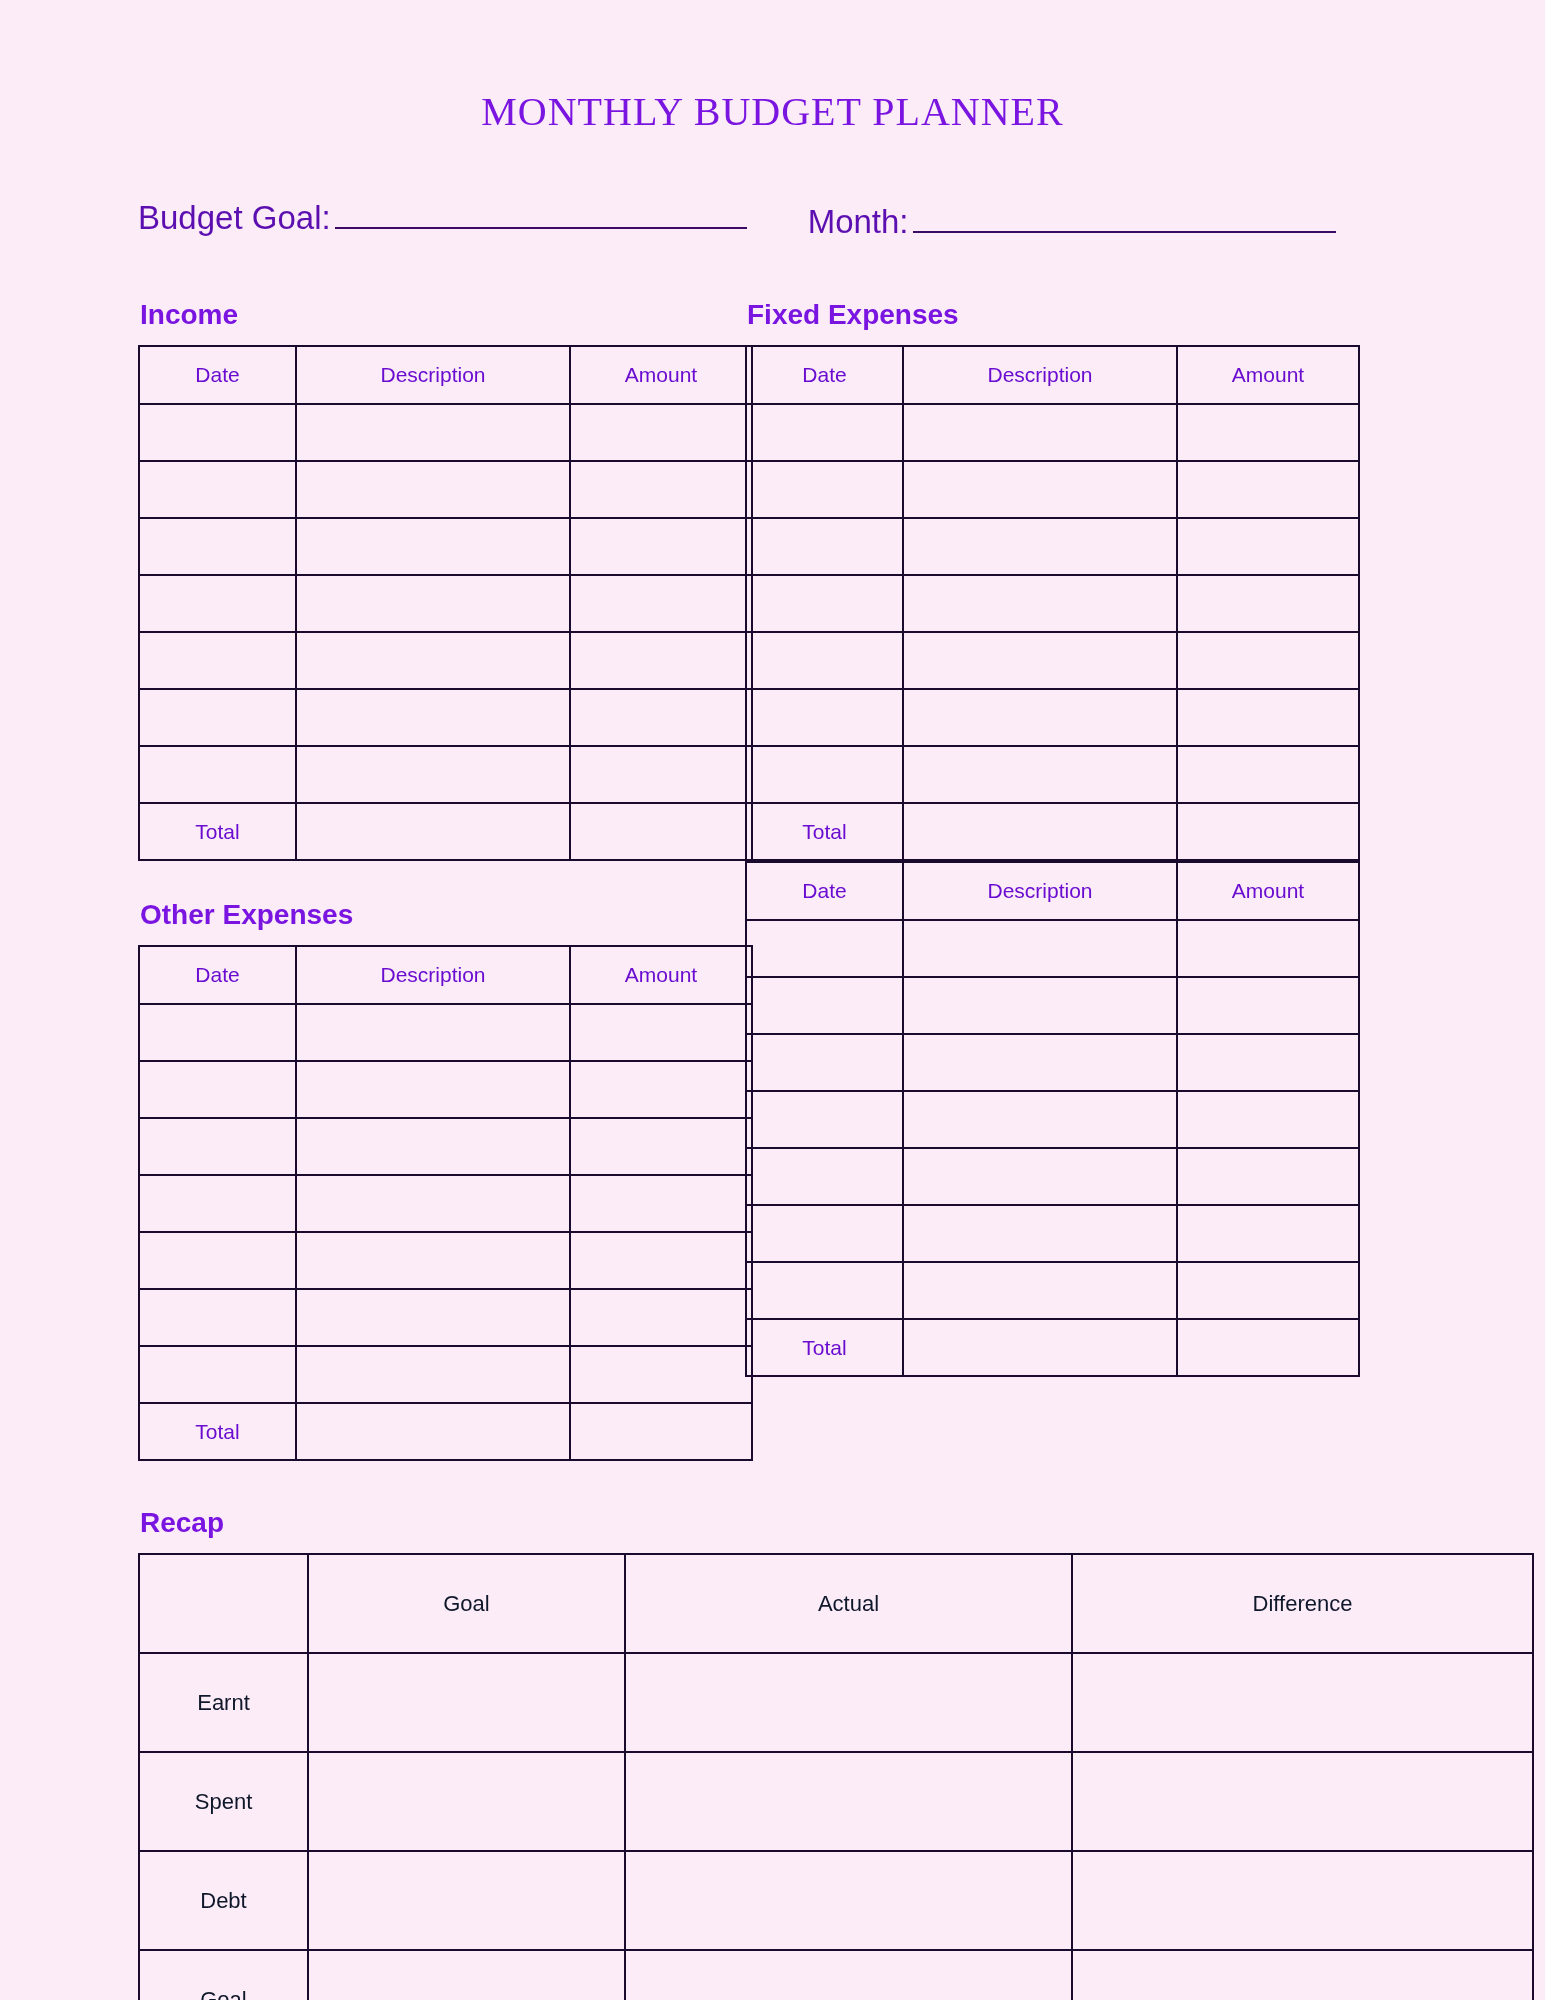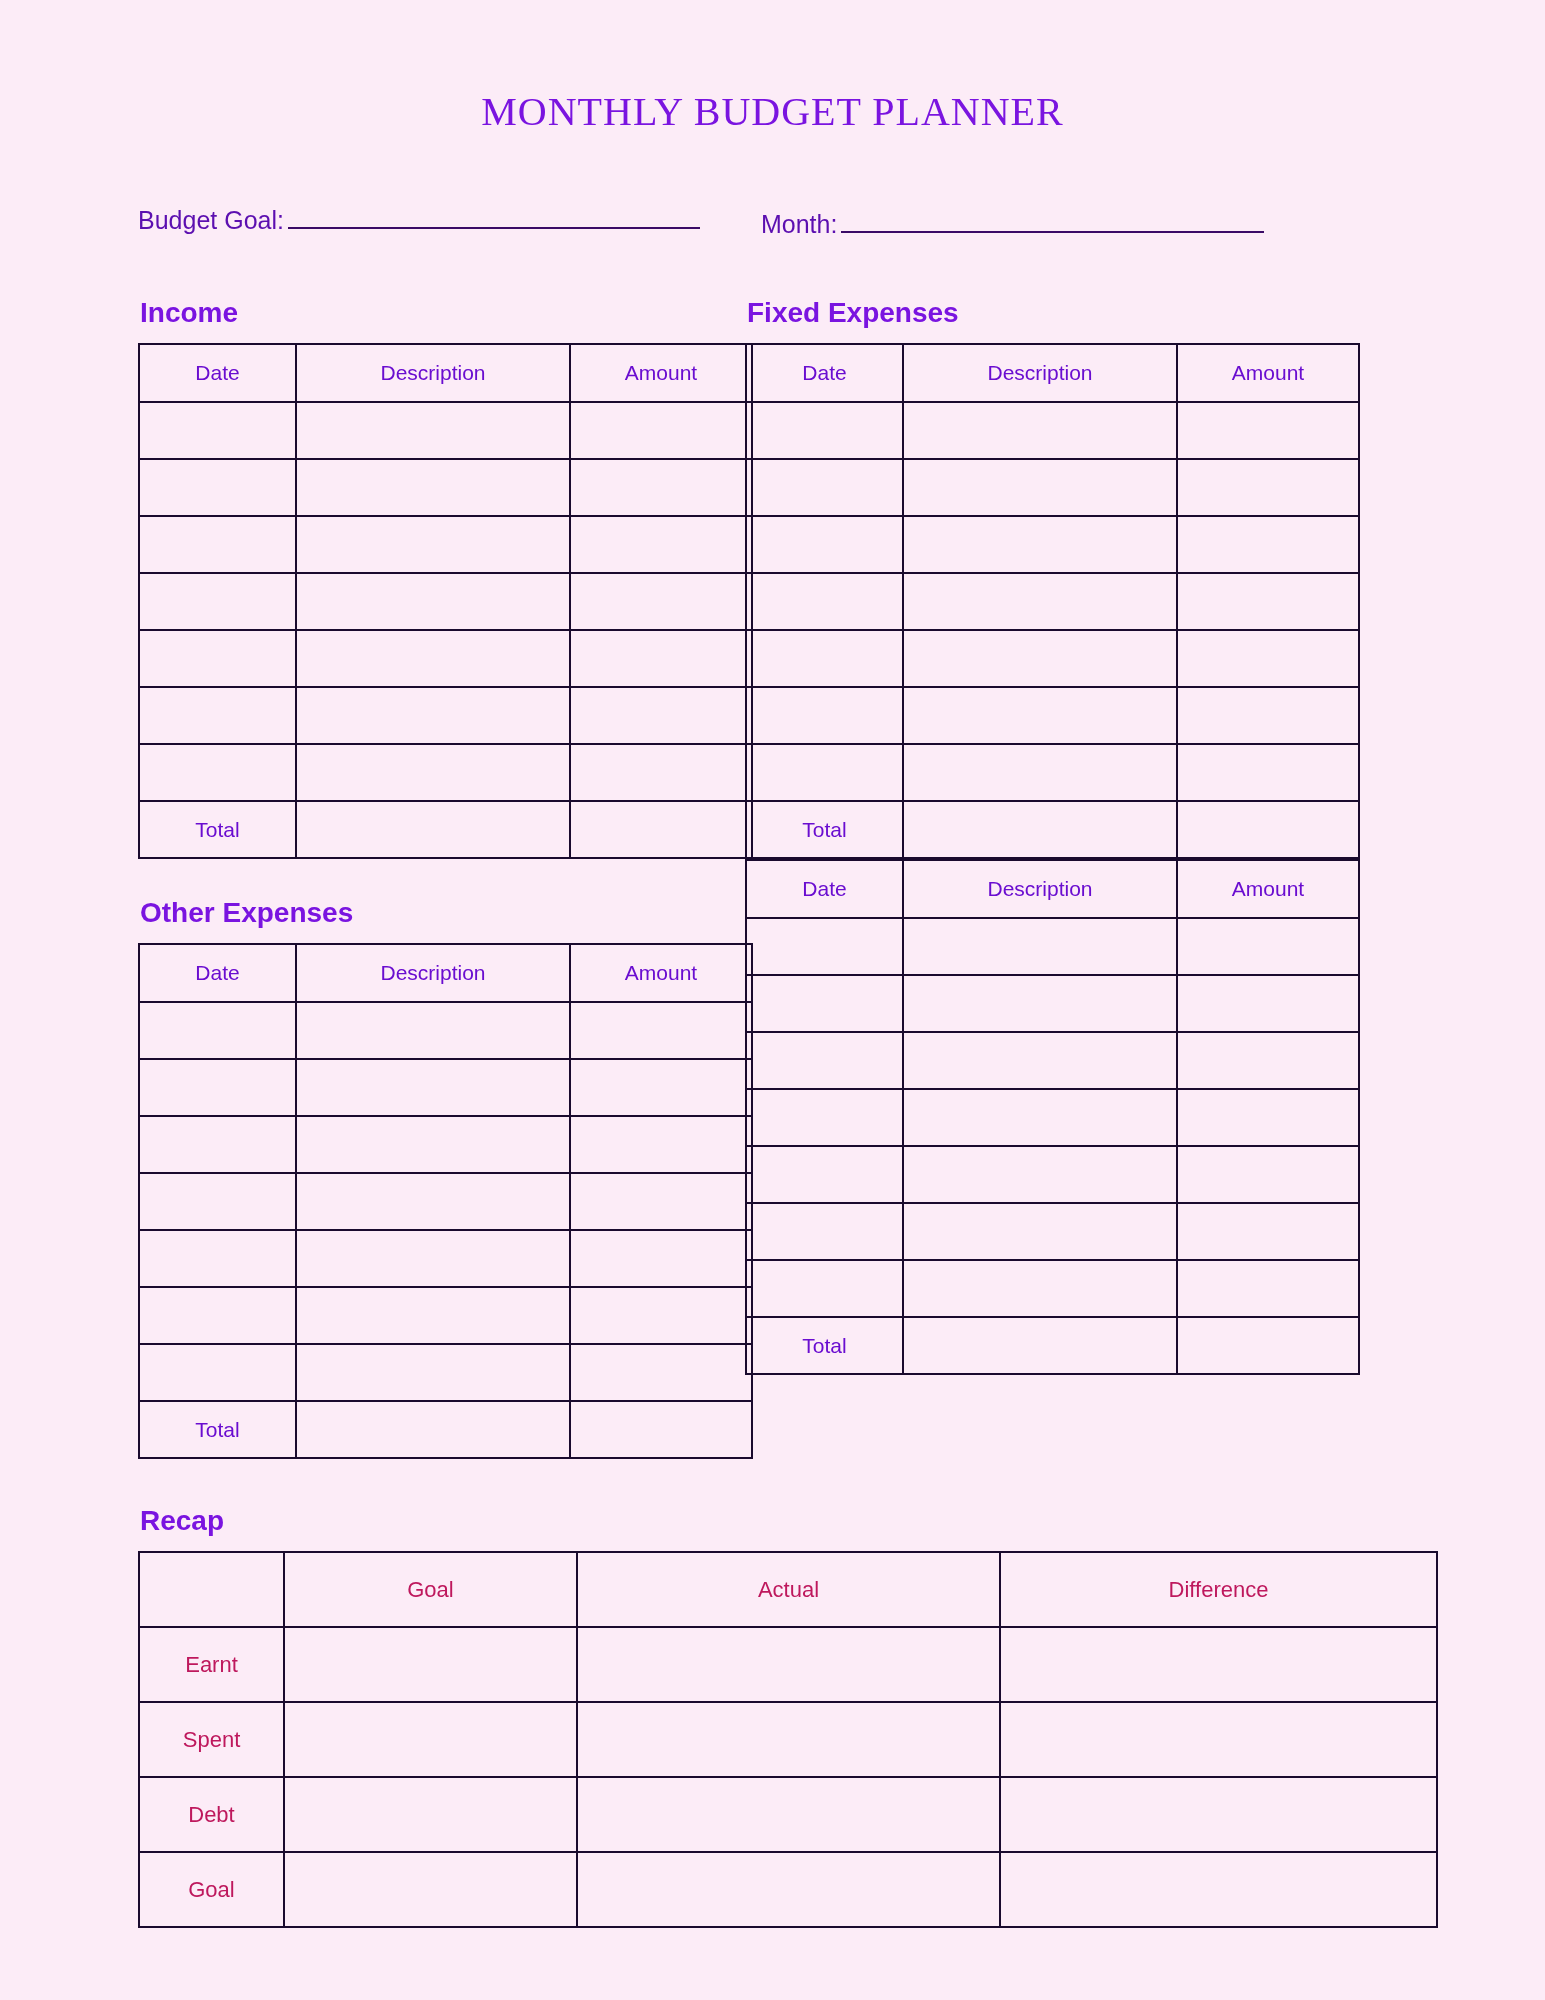--- a/index.html
+++ b/index.html
@@ -36,21 +36,21 @@
   .fields {
     display: flex;
     margin-top: 62px;
     align-items: flex-end;
   }
   .field {
     display: flex;
     align-items: baseline;
   }
   .field-label {
-    font-size: 25px;
+    font-size: 33px;
     color: #5c0fb0;
     white-space: nowrap;
   }
   .field-line {
     border-bottom: 2px solid #3a0a66;
     height: 30px;
   }
   .field-budget { margin-left: 0; }
   .field-budget .field-line { width: 412px; margin-left: 4px; }
   .field-month { margin-left: 61px; position: relative; top: 4px; }
@@ -97,23 +97,23 @@
   table.recap {
     border-collapse: collapse;
     width: 1268px;
     table-layout: fixed;
   }
   table.recap td, table.recap th {
     border: 2.5px solid #1a0a2e;
     height: 65px;
     font-size: 22px;
     font-weight: normal;
-    color: #be185d;
+    color: #0f172a;
     text-align: center;
-    padding: 4px;
+    padding: 16px;
   }
   .r-lbl  { width: 135px; }
   .r-goal { width: 283px; }
   .r-act  { width: 413px; }
   .r-diff { width: 427px; }
 </style>
 </head>
 <body>
 
 <div class="page">

